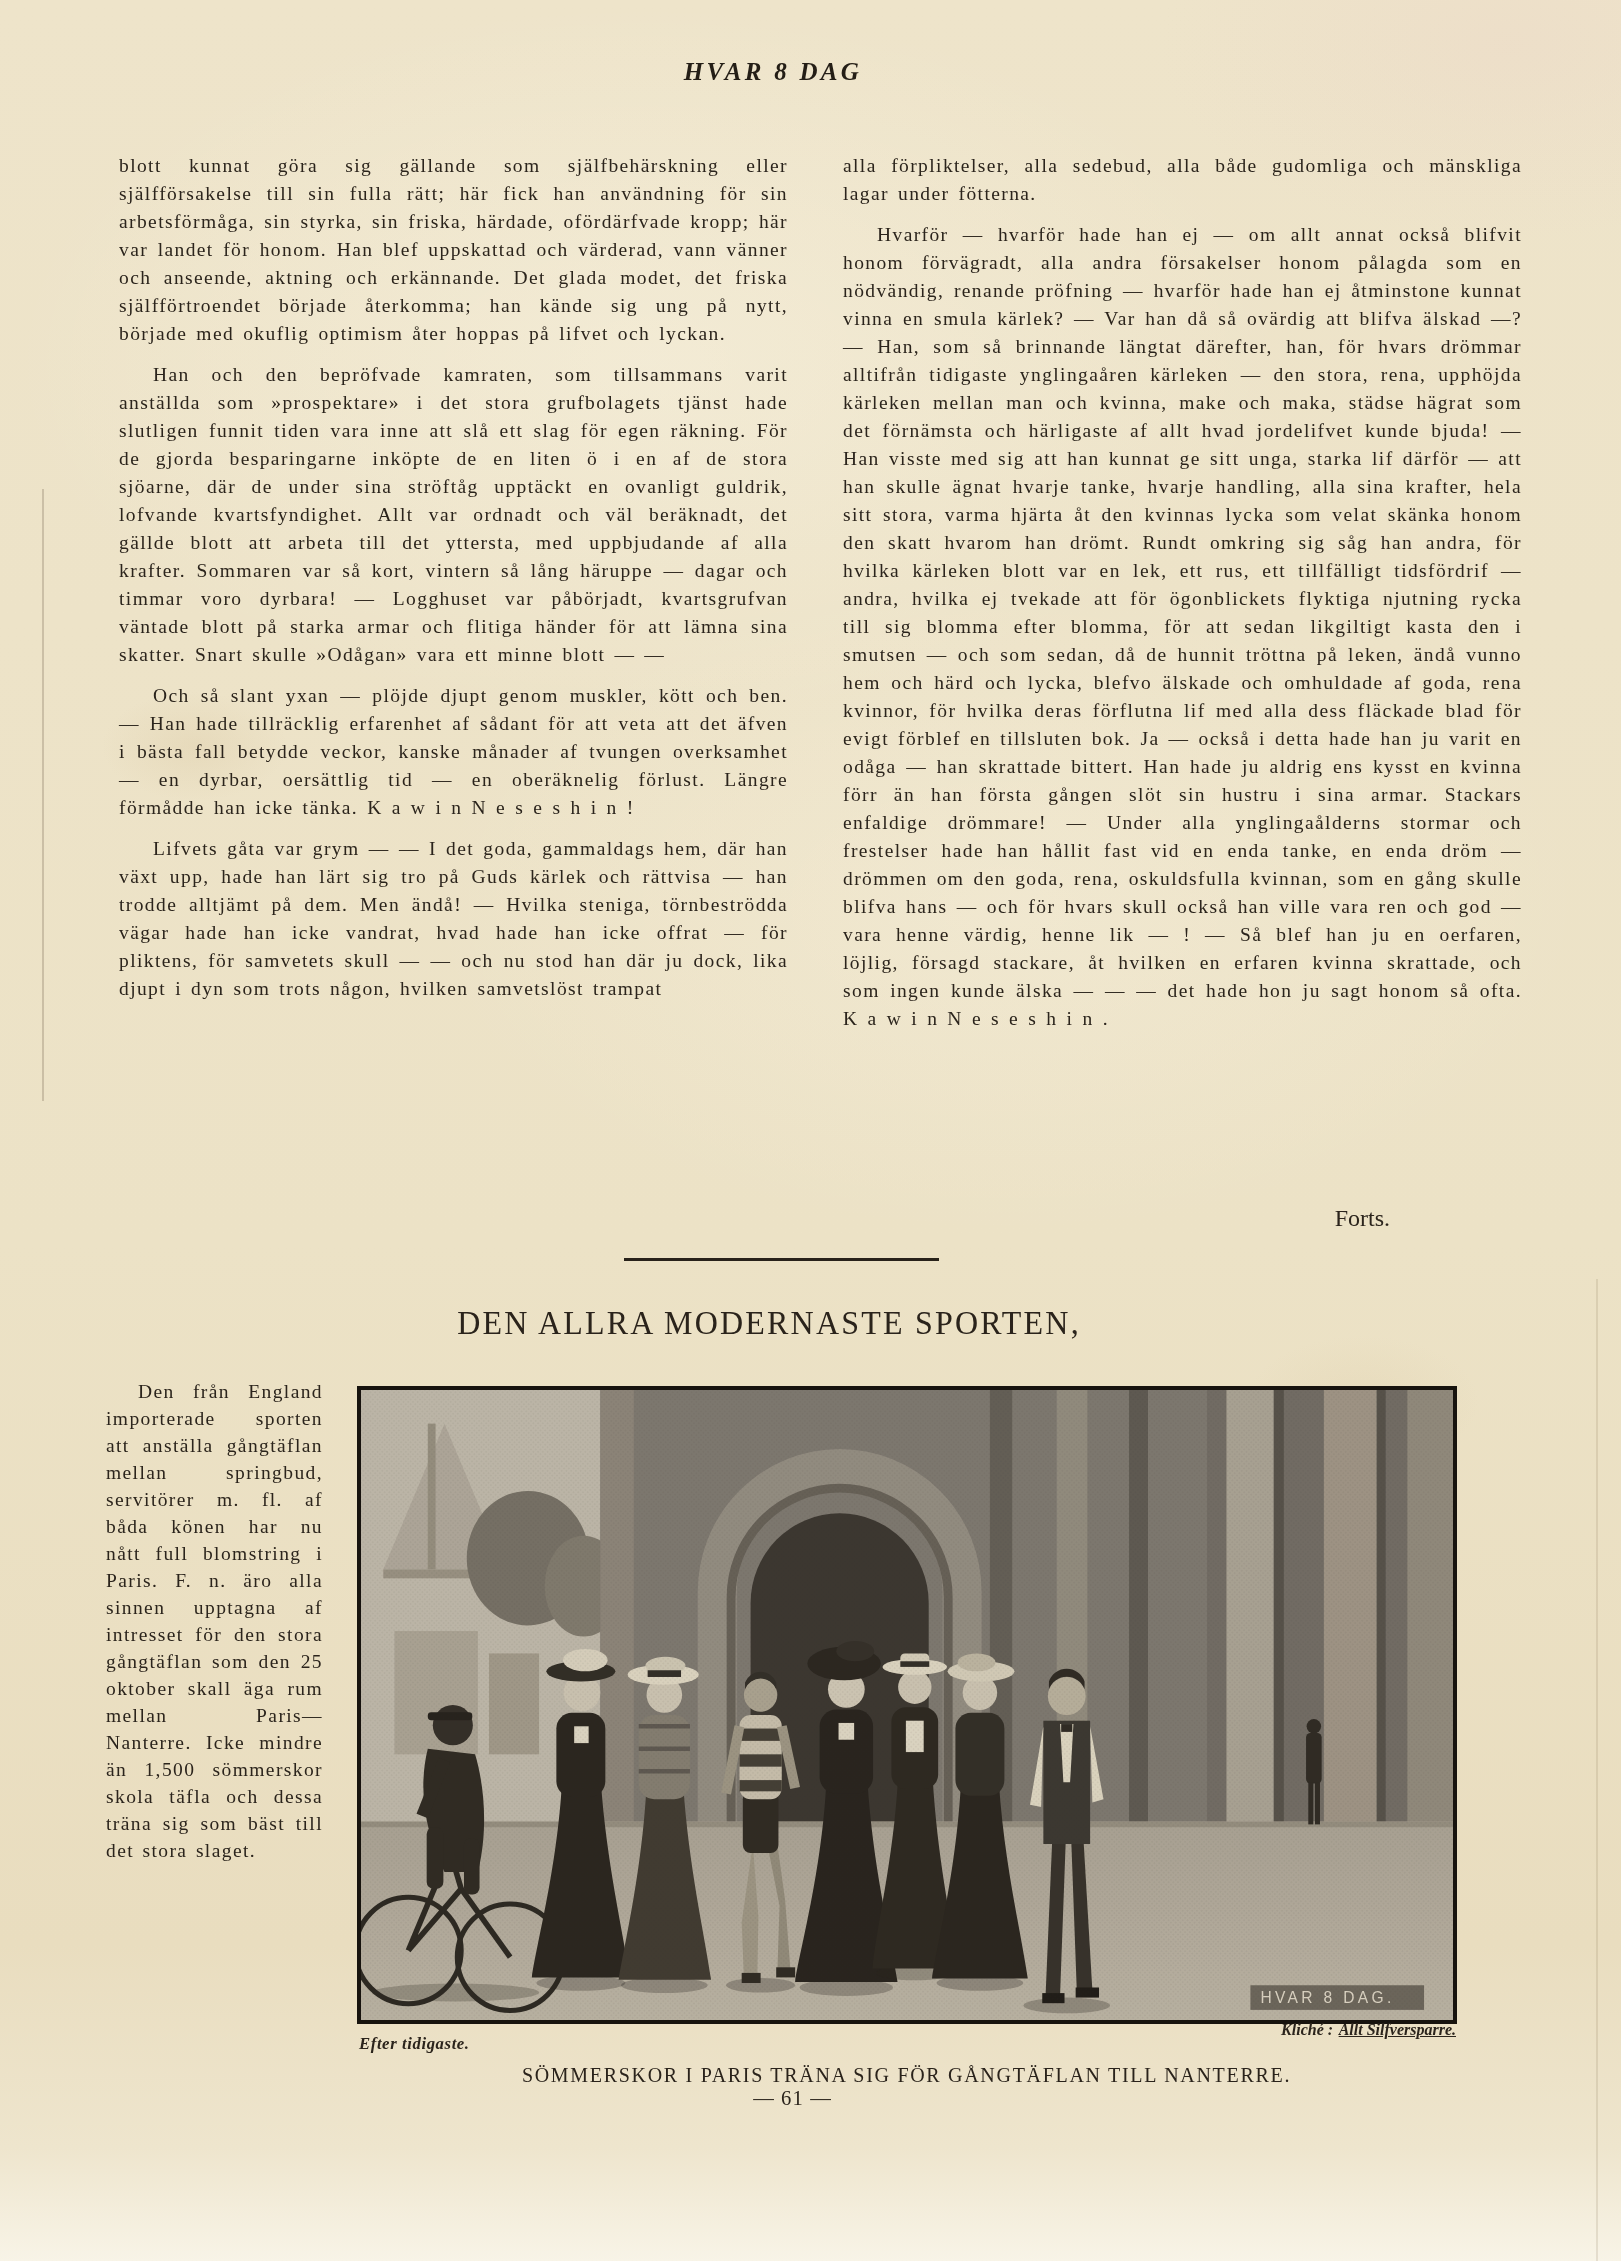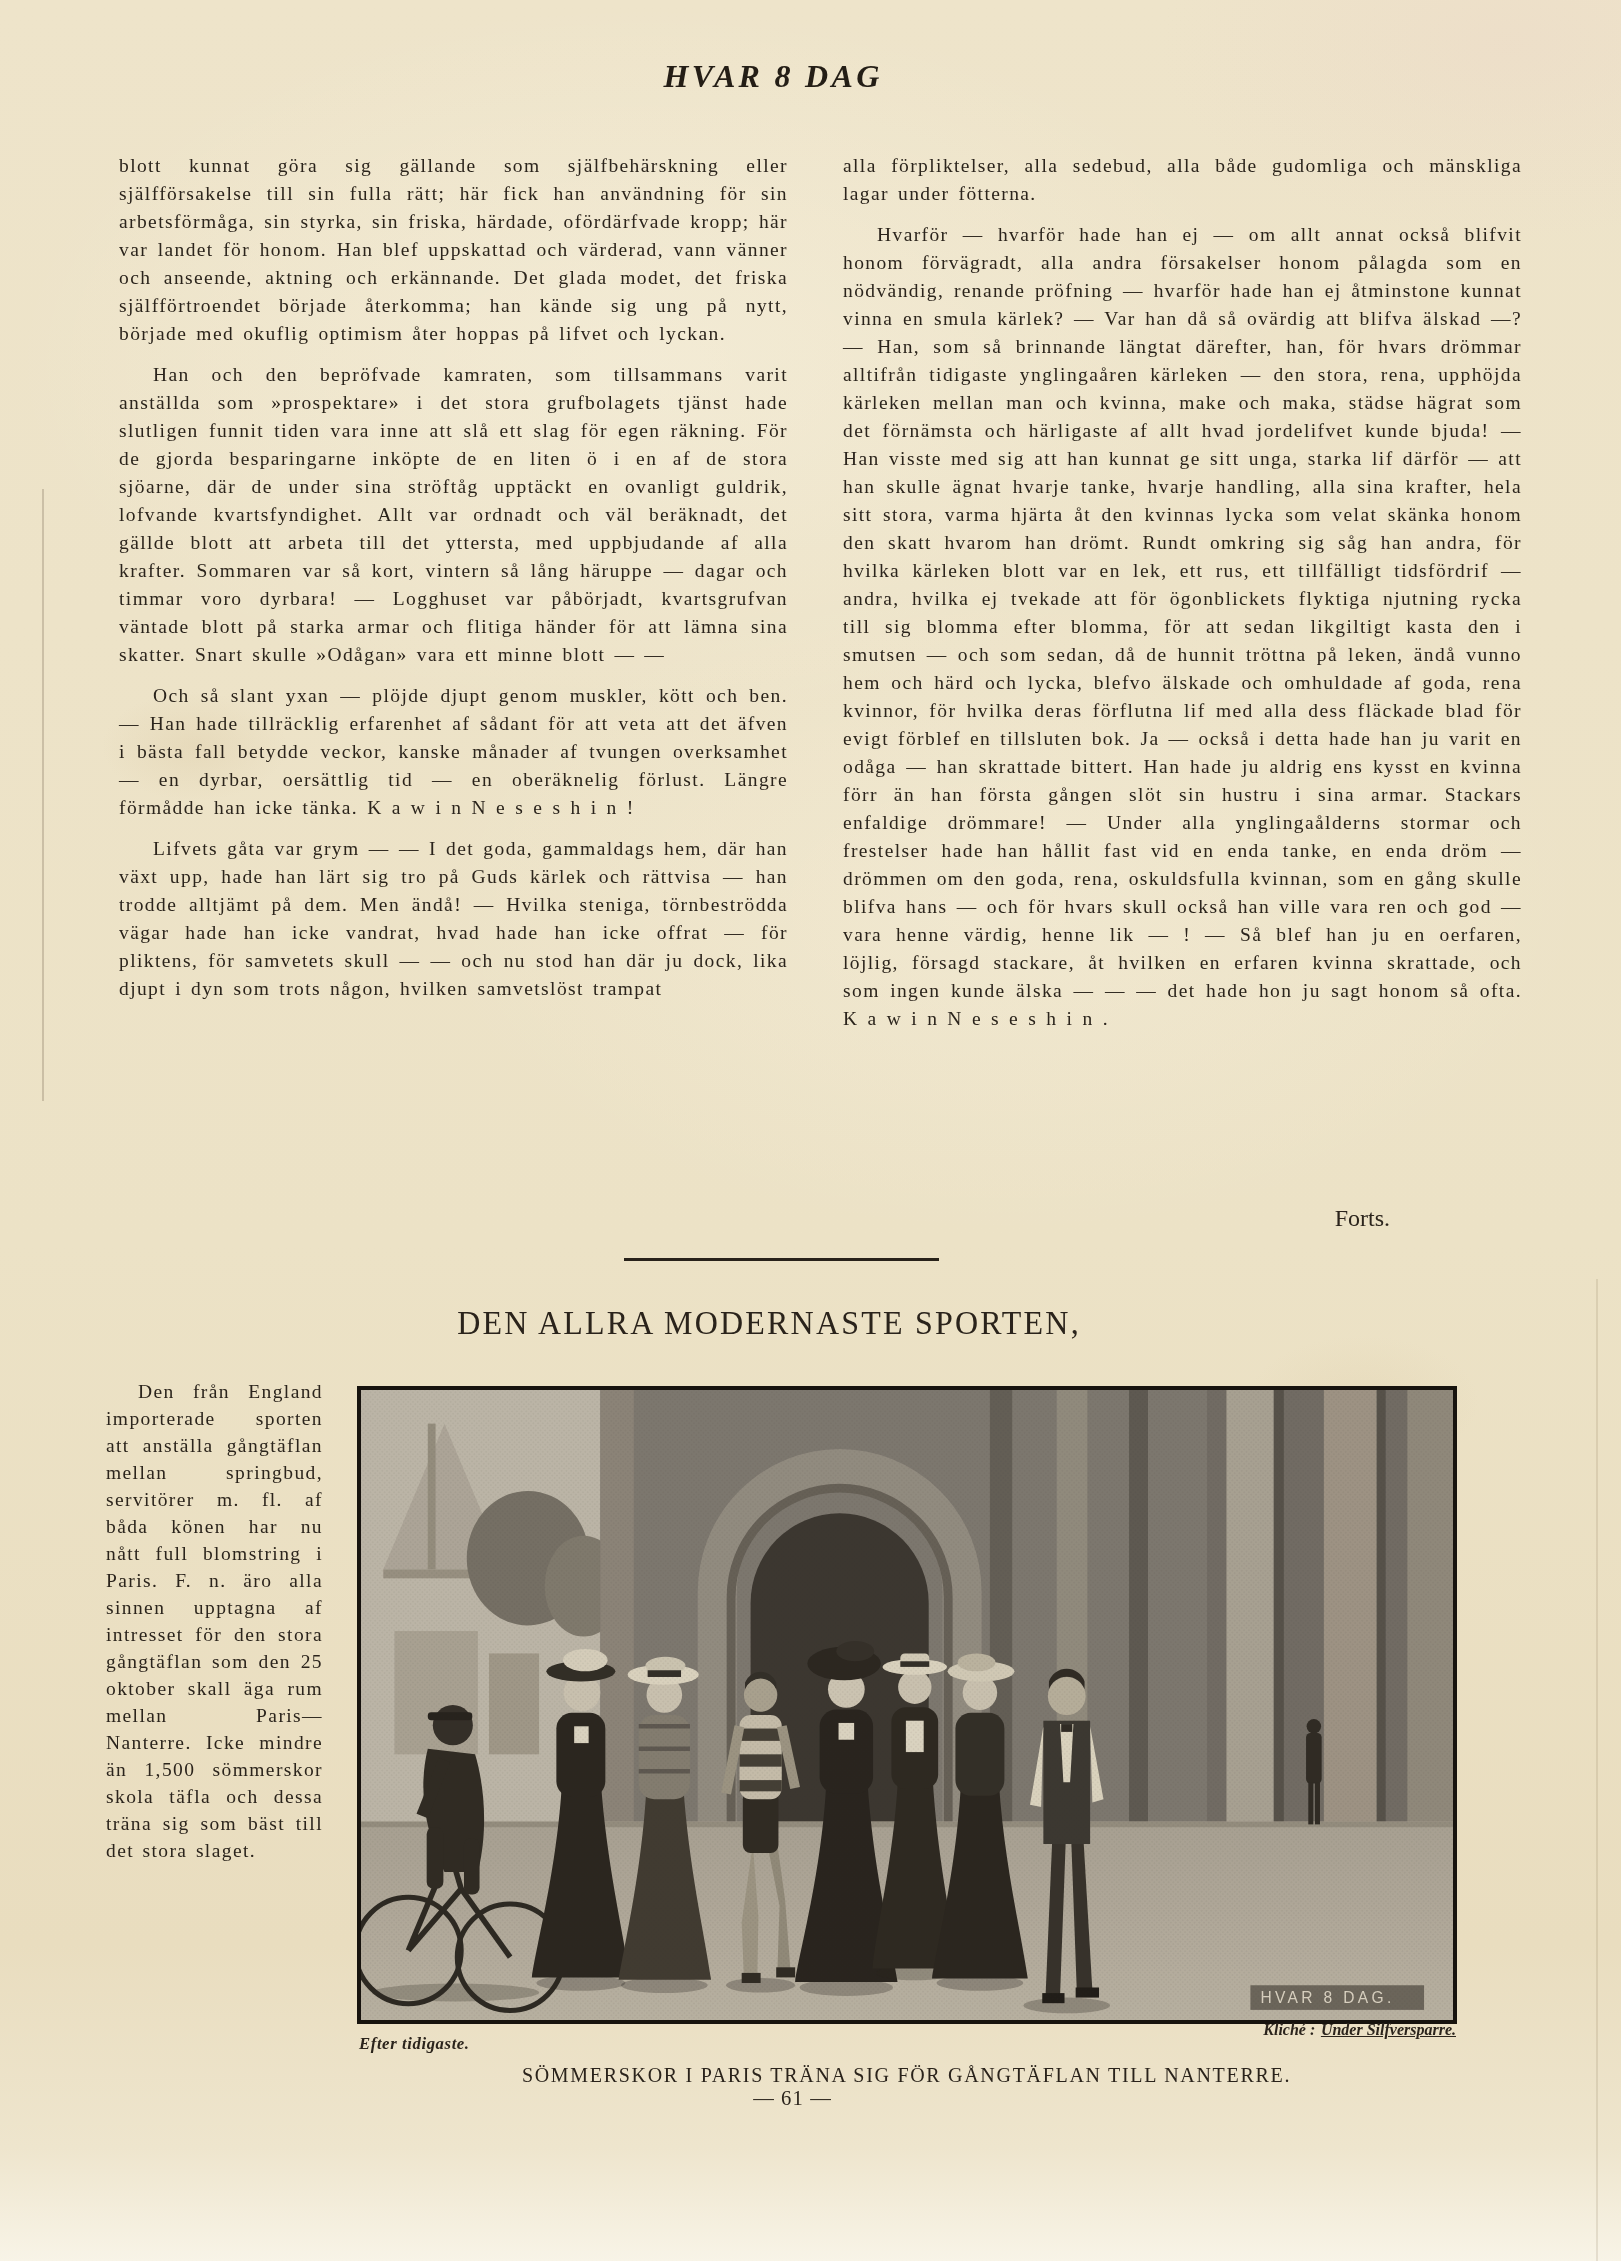--- a/index.html
+++ b/index.html
@@ -11,21 +11,21 @@
       radial-gradient(890px 501px at 40% 16%, rgba(255,252,240,.30), transparent 72%),
       radial-gradient(779px 445px at 62% 40%, rgba(255,250,238,.22), transparent 75%),
       radial-gradient(133px 78px at 12% 33%, rgba(205,182,138,.20), transparent 70%),
       radial-gradient(167px 95px at 84% 62%, rgba(209,188,146,.16), transparent 70%),
       radial-gradient(145px 83px at 30% 78%, rgba(205,182,138,.15), transparent 70%),
       linear-gradient(180deg,#eee4ca 0%,#ece2c6 55%,#e9ddbf 86%,#eee5cd 95%,#f8f4e7 100%);
   }
   .scanline-left{position:absolute;left:42px;top:489px;width:1.7px;height:612px;background:rgba(80,66,44,.22);}
   .crease-right{position:absolute;left:1596px;top:1279px;width:1.7px;height:982px;background:rgba(120,100,70,.15);}
   .masthead{position:absolute;left:0;top:58px;width:1546px;text-align:center;
-    font-style:italic;font-weight:700;font-size:32px;letter-spacing:3.3px;color:#241e16;}
+    font-style:italic;font-weight:700;font-size:25px;letter-spacing:3.3px;color:#241e16;}
   .col{position:absolute;top:139px;text-align:justify;font-size:19.5px;line-height:28px;
     letter-spacing:1.4px;word-spacing:2.8px;color:#2b241c;}
   .col-left{left:106px;width:695px;}
   .col-right{left:830px;width:705px;font-family:Liberation Serif, serif;}
   .col p{margin:13px;text-indent:34px;}
   .col p.noindent{text-indent:0;}
   .col p.gap{margin-top:7.8px;}
   .forts{position:absolute;left:830px;width:705px;top:1205px;text-align:right;
     padding-right:145px;box-sizing:border-box;font-size:24px;color:#2b241c;}
   .divider{position:absolute;left:624px;top:1258px;width:315px;height:3.3px;background:#28221a;}
@@ -232,21 +232,21 @@
       </g>
 
       <rect x="0" y="0" width="1962" height="1124" fill="url(#ht)"></rect>
       <rect x="0" y="0" width="1962" height="1124" fill="#e9dfc4" opacity="0.05"></rect>
     </svg>
   </figure>
 
   <div class="credit-left">Efter tidigaste.</div>
 
   <div class="credit-right">
-    <span>Kliché :</span><span class="underline">Under Silfversparre.</span>
+    <span>Kliché :</span><span class="underline">Allt Silfversparre.</span>
   </div>
 
   <div class="caption">SÖMMERSKOR I PARIS TRÄNA SIG FÖR GÅNGTÄFLAN TILL NANTERRE.</div>
 
   <div class="pageno">— 61 —</div>
 
 </div>
 
 
 </body></html>

